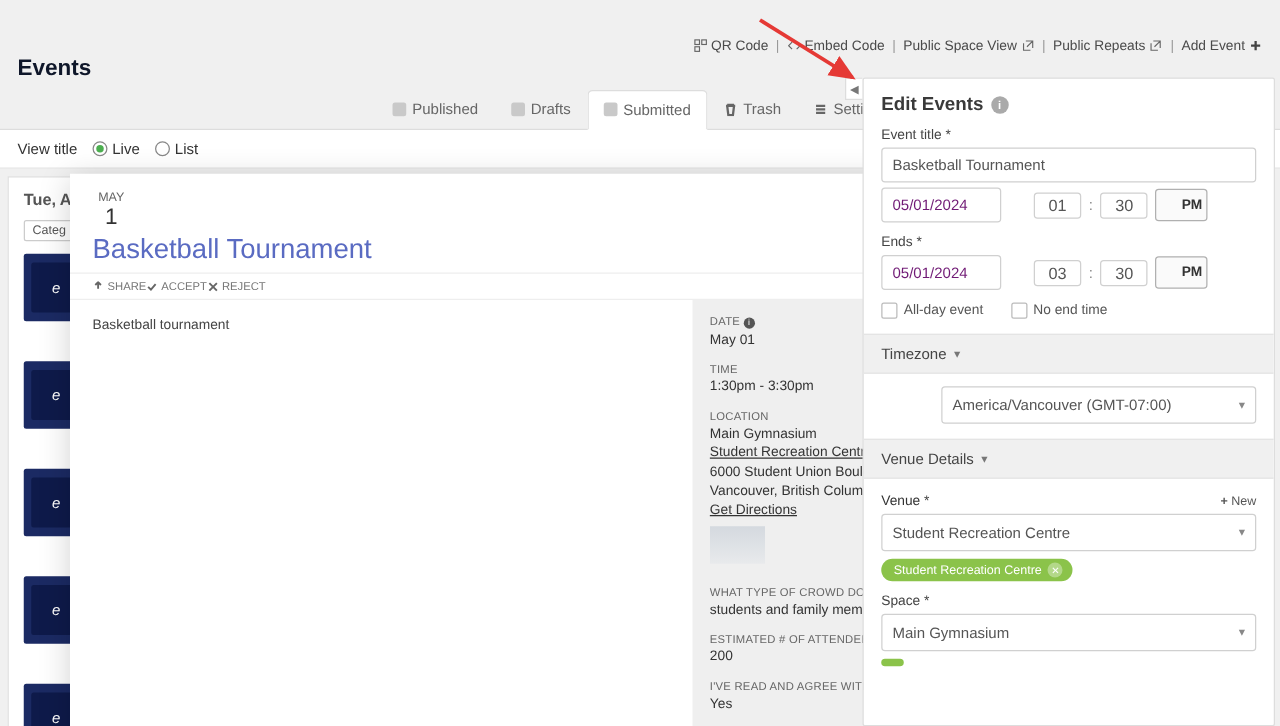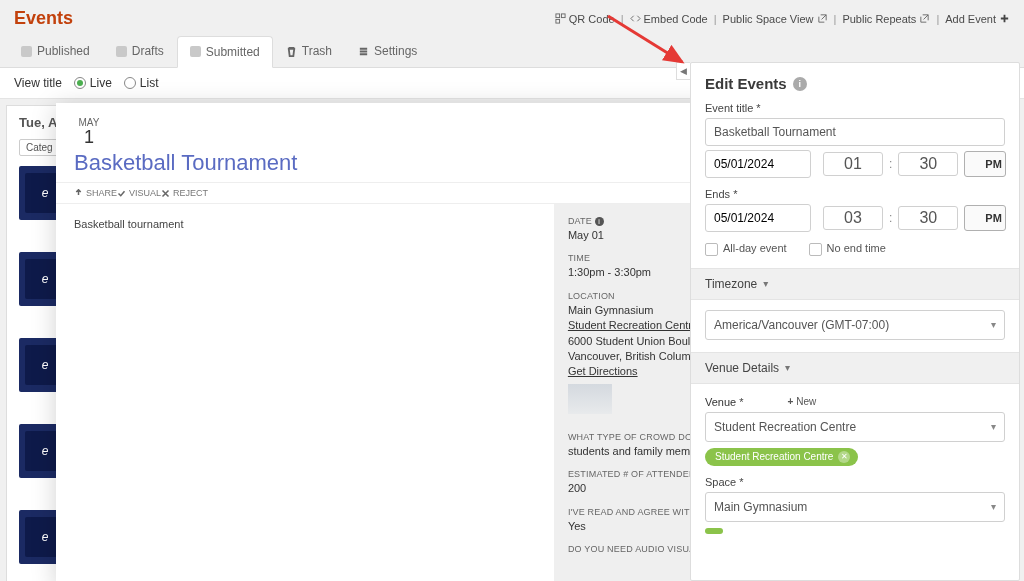--- a/index.html
+++ b/index.html
@@ -1,25 +1,25 @@
 <!DOCTYPE html>
 <html><head>
   <meta charset="utf-8">
   <style>
     * { box-sizing: border-box; margin: 0; padding: 0; font-family: -apple-system, BlinkMacSystemFont, "Segoe UI", Arial, sans-serif; }
     body { background: #f0f0f0; width: 1024px; height: 581px; overflow: hidden; position: relative; font-size: 12px; color: #333; }
 
     .topbar { display: flex; justify-content: space-between; align-items: center; padding: 8px 14px 2px 14px; }
-    .topbar h1 { font-size: 18px; font-weight: 700; color: #c2410c; }
+    .topbar h1 { font-size: 18px; font-weight: 700; color: #0f172a; margin-top: 36px; }
     .toplinks { display: flex; align-items: center; gap: 6px; font-size: 11px; color: #4a4a4a; }
     .toplinks .sep { color: #999; }
     .toplinks span, .toplinks a { display: inline-flex; align-items: center; gap: 3px; cursor: pointer; }
     .tl-icon { width: 11px; height: 11px; display: inline-block; }
 
-    .tabs-row { display: flex; align-items: center; padding: 4px 8px 0 8px; border-bottom: 1px solid #ddd; background: #f0f0f0; }
+    .tabs-row { display: flex; align-items: center; padding: 4px 8px 0 8px; border-bottom: 1px solid #ddd; background: #f0f0f0; justify-content: center; }
     .tab { display: flex; align-items: center; gap: 5px; padding: 8px 12px; font-size: 12px; color: #666; cursor: pointer; border: 1px solid transparent; }
     .tab.active { background: #fff; border: 1px solid #ddd; border-bottom-color: #fff; border-radius: 4px 4px 0 0; margin-bottom: -1px; }
     .tab .ticon { width: 11px; height: 11px; background: #c9c9c9; border-radius: 2px; }
 
     .viewmode { background: #fff; padding: 8px 14px; display: flex; align-items: center; gap: 12px; font-size: 12px; border-bottom: 1px solid #e4e4e4; }
     .radio { width: 12px; height: 12px; border: 1px solid #888; border-radius: 50%; display: inline-block; position: relative; }
     .radio.on::after { content: ""; position: absolute; inset: 2px; background: #4caf50; border-radius: 50%; }
 
     .content-area { position: relative; padding: 6px; height: calc(100% - 95px); }
     .backdrop { position: absolute; inset: 6px 6px 0 6px; background: #fff; border: 1px solid #ddd; padding: 8px 12px; }
@@ -52,32 +52,32 @@
 
     
     .panel { position: absolute; top: 62px; right: 4px; width: 330px; bottom: 0; background: #fff; border: 1px solid #ddd; border-radius: 2px; overflow-y: auto; }
     .panel-pad { padding: 12px 14px; }
     .panel h2 { font-size: 15px; font-weight: 700; color: #3a3a3a; display: flex; align-items: center; gap: 6px; }
     .info-c { width: 14px; height: 14px; border-radius: 50%; background: #aaa; color: #fff; font-size: 9px; display: inline-flex; align-items: center; justify-content: center; font-weight: 700; }
     .flabel { font-size: 11px; color: #444; margin-top: 10px; }
     .req::after { content: " *"; color: #444; }
     .finput { width: 100%; border: 1px solid #d0d0d0; border-radius: 3px; padding: 6px 8px; font-size: 12px; margin-top: 4px; color: #555; background: #fff; }
     .dt-row { display: flex; align-items: center; gap: 6px; margin-top: 4px; }
-    .dt-date { width: 106px; border: 1px solid #d0d0d0; border-radius: 3px; padding: 6px 8px; font-size: 12px; color: #000000; }
-    .dt-num { width: 60px; border: 1px solid #d0d0d0; border-radius: 3px; padding: 2px 6px; font-size: 16px; text-align: center; color: #555; }
+    .dt-date { width: 96px; border: 1px solid #d0d0d0; border-radius: 3px; padding: 6px 8px; font-size: 12px; color: #701a75; }
+    .dt-num { width: 38px; border: 1px solid #d0d0d0; border-radius: 3px; padding: 2px 6px; font-size: 13px; text-align: center; color: #555; }
     .dt-ampm { width: 40px; border: 1px solid #b0b0b0; border-radius: 3px; padding: 6px 20px; font-size: 11px; text-align: center; color: #333; background: #fafafa; font-weight: 600; }
     .colon { color: #888; }
     .chk-row { display: flex; gap: 22px; margin-top: 10px; font-size: 11px; color: #555; align-items: center; }
     .chk { width: 13px; height: 13px; border: 1px solid #bbb; border-radius: 2px; display: inline-block; margin-right: 5px; vertical-align: middle; }
 
     .section-hdr { background: #f0f0f0; padding: 8px 14px; font-size: 12px; color: #444; display: flex; align-items: center; gap: 6px; border-top: 1px solid #e4e4e4; border-bottom: 1px solid #e4e4e4; cursor: pointer; }
     .chev { font-size: 10px; color: #777; }
     .select { width: 100%; border: 1px solid #d0d0d0; border-radius: 3px; padding: 7px 8px; font-size: 12px; margin-top: 4px; color: #555; background: #fff; display: flex; align-items: center; justify-content: space-between; }
     .select .dd { color: #888; font-size: 10px; }
-    .venue-row { display: flex; align-items: center; margin-top: 10px; font-size: 11px; gap: 44px; }
+    .venue-row { display: flex; justify-content: space-between; align-items: center; margin-top: 10px; font-size: 11px; gap: 44px; }
     .plusnew { color: #555; font-size: 10px; cursor: pointer; }
     .tag { display: inline-flex; align-items: center; gap: 5px; background: #8bc34a; color: #fff; font-size: 10px; padding: 3px 8px 3px 10px; border-radius: 10px; margin-top: 6px; }
     .tag .rm { background: rgba(255,255,255,0.35); width: 12px; height: 12px; border-radius: 50%; font-size: 8px; display: inline-flex; align-items: center; justify-content: center; cursor: pointer; }
 
     .collapse-tab { position: absolute; top: 62px; right: 334px; width: 14px; height: 18px; background: #fff; border: 1px solid #ddd; border-right: none; display: flex; align-items: center; justify-content: center; font-size: 9px; color: #777; cursor: pointer; }
 
     
     .arrow-ov { position: absolute; top: 8px; left: 600px; pointer-events: none; }
 
     .icon-svg { width: 11px; height: 11px; fill: none; stroke: #666; stroke-width: 2; }
@@ -212,21 +212,21 @@
       <span>
           <svg class="icon-svg" viewBox="0 0 12 12" style="width:9px;height:9px;">
             <path d="M9 4L6 1 3 4M6 1v7"></path>
           </svg>
           <span>SHARE</span>
         </span>
       <span>
           <svg class="icon-svg" viewBox="0 0 12 12" style="width:9px;height:9px;">
             <path d="M2 6l3 3 5-6"></path>
           </svg>
-          <span>VISUAL</span>
+          <span>ACCEPT</span>
         </span>
       <span>
           <svg class="icon-svg" viewBox="0 0 12 12" style="width:9px;height:9px;">
             <path d="M2 2l8 8M10 2l-8 8"></path>
           </svg>
           <span>REJECT</span>
         </span>
     </div>
     <div class="modal-body">
       <div class="mbody-left">
@@ -290,21 +290,21 @@
     <div class="chk-row">
       <label><span class="chk"></span><span>All-day event</span></label>
       <label><span class="chk"></span><span>No end time</span></label>
     </div>
   </div>
 
   <div class="section-hdr">
       <span>Timezone</span>
       <span class="chev">▾</span>
     </div>
-  <div class="panel-pad" style="padding-top:6px;padding-bottom:12px;">
+  <div class="panel-pad" style="padding-top:6px;padding-bottom:12px;margin-left:48px;">
     <div class="select">
         <span>America/Vancouver (GMT-07:00)</span>
         <span class="dd">▾</span>
       </div>
   </div>
 
 
   <div class="section-hdr">
       <span>Venue Details</span>
       <span class="chev">▾</span>

